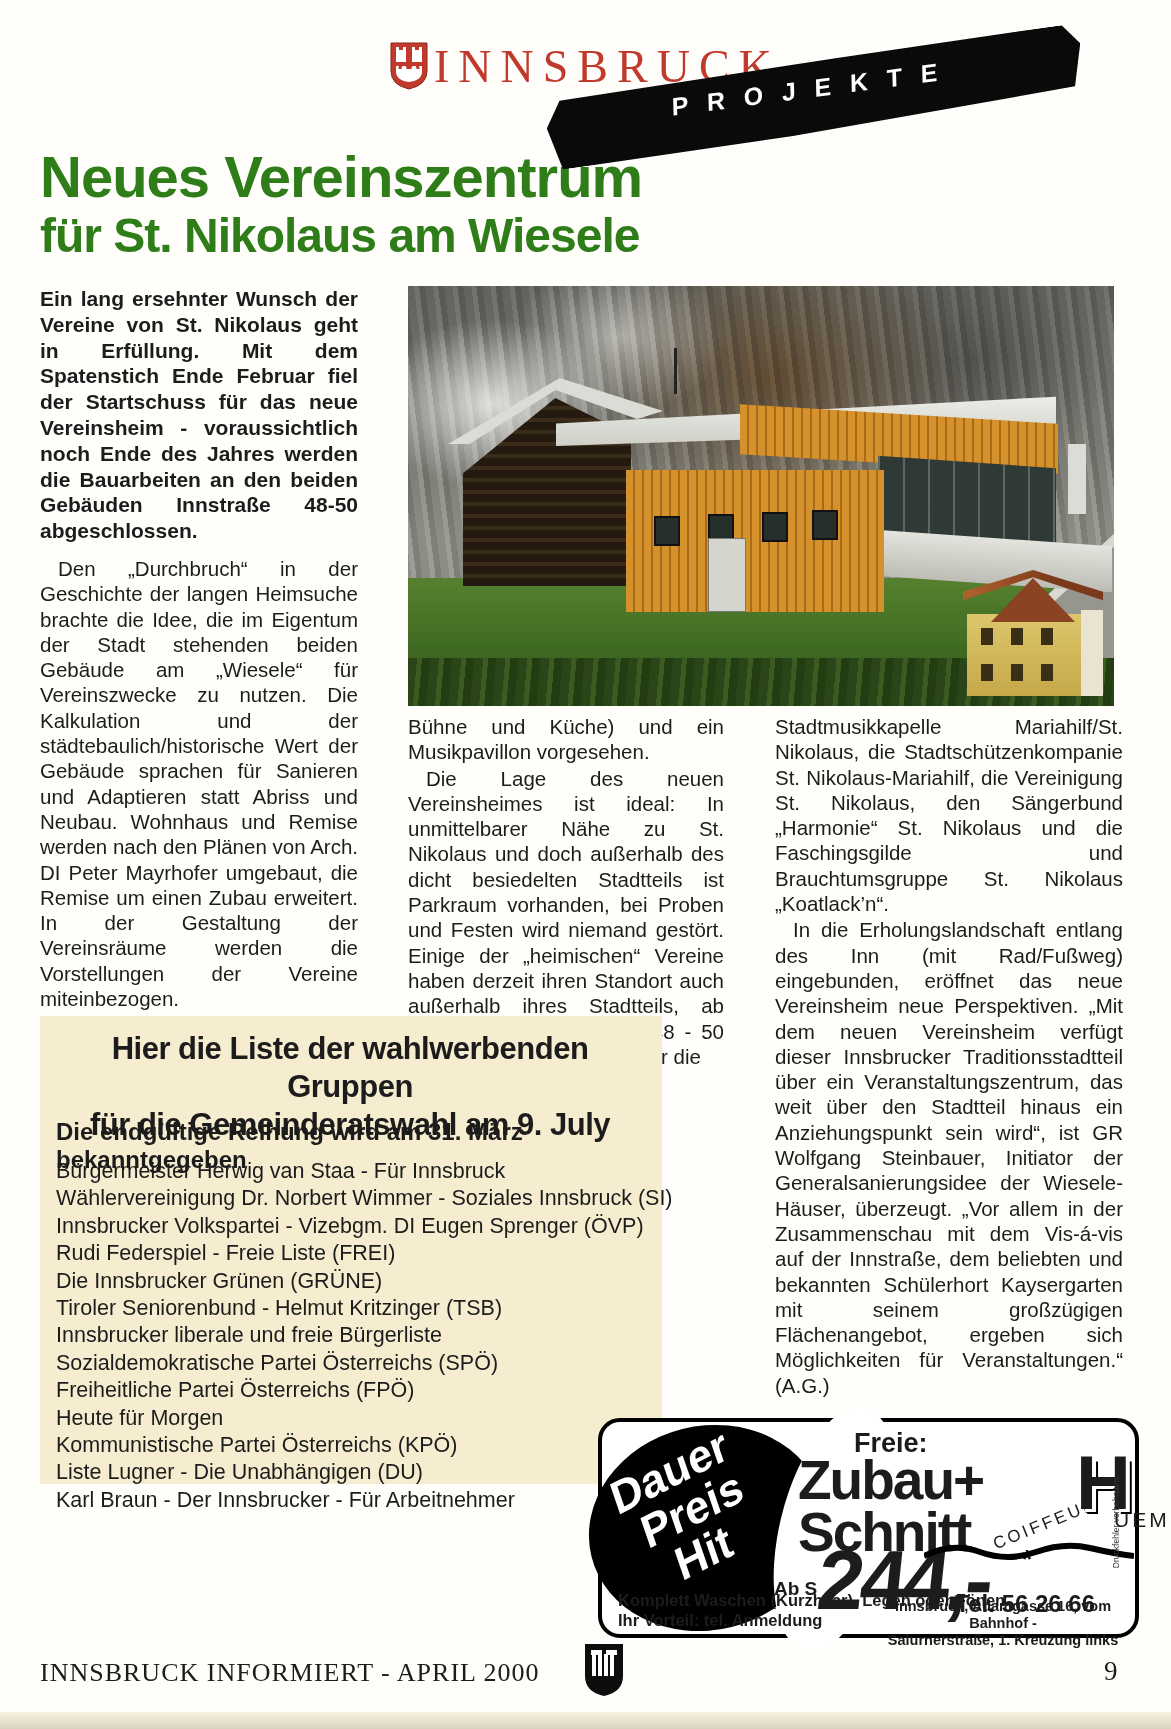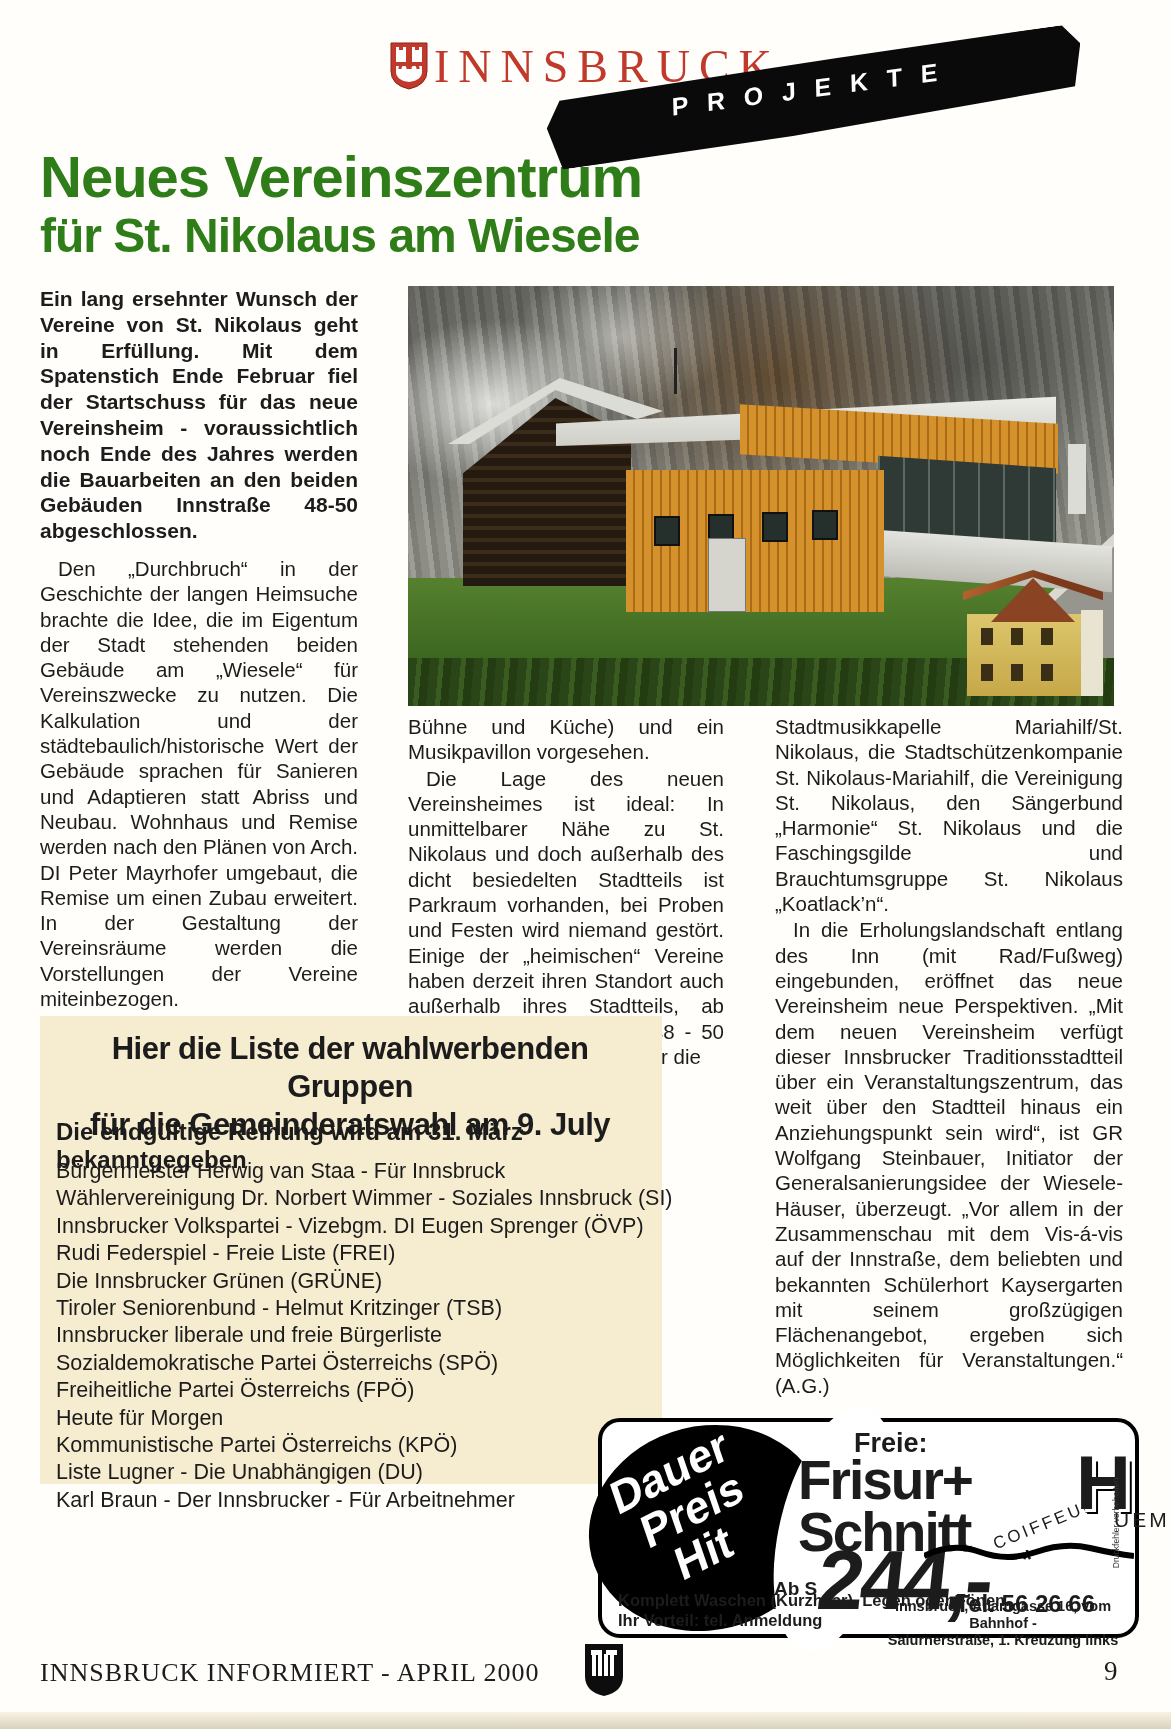--- a/index.html
+++ b/index.html
@@ -226,21 +226,21 @@
   <div class="abs ad">
     <div class="abs blob"></div>
     <div class="abs blob-cut"></div>
     <div class="abs badge-text">
       <div class="b1">Dauer</div>
       <div class="b2">Preis</div>
       <div class="b3">Hit</div>
     </div>
     <div class="abs ad-damen">Freie:</div>
     <div class="abs ad-offer">
-      <div>Frisur+</div>
+      <div>Zubau+</div>
       <div>Schnitt</div>
     </div>
     <div class="abs ad-abs">Ab S</div>
     <div class="abs ad-price">244,-</div>
     <div class="abs ad-star">*</div>
     <div class="abs coiffeur">COIFFEUR</div>
     <div class="abs huemer-h">H</div>
     <div class="abs huemer-rest">UEMER</div>
     <svg class="abs wave" width="210" height="26" viewBox="0 0 210 26">
       <path d="M0 16 Q28 2 56 12 T112 12 T166 8 T210 16" stroke="#000" stroke-width="6" fill="none"></path>

